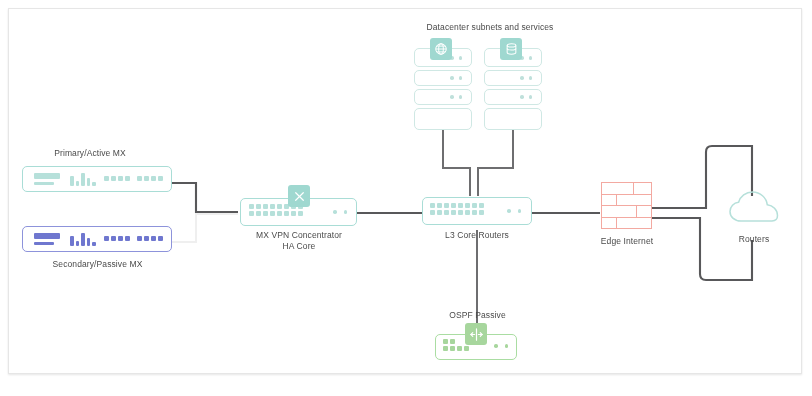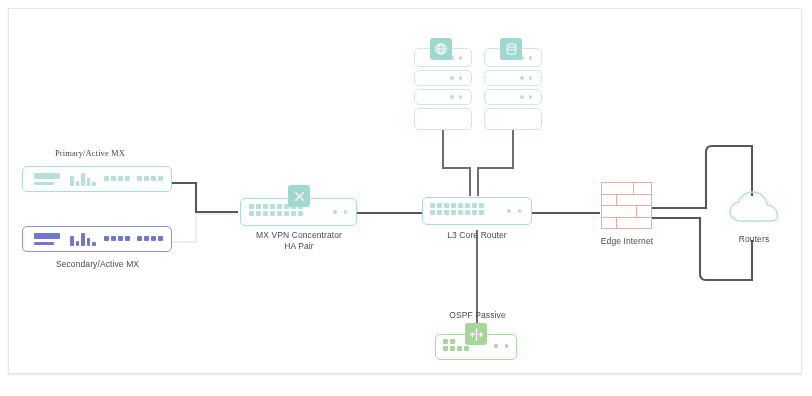--- a/index.html
+++ b/index.html
@@ -136,20 +136,21 @@
       <path d="M477 230 L477 330" fill="none" stroke="#6e6e70" stroke-width="2"></path>
 
       <path d="M652 208 L706 208 L706 152 Q706 146 712 146 L724 146" fill="none" stroke="#58585a" stroke-width="2.1"></path>
 
       <path d="M652 218 L700 218 L700 274 Q700 280 706 280 L724 280" fill="none" stroke="#58585a" stroke-width="2.1"></path>
 
       <path d="M724 146 L752 146 L752 196" fill="none" stroke="#58585a" stroke-width="2.1"></path>
       <path d="M724 280 L752 280 L752 240" fill="none" stroke="#58585a" stroke-width="2.1"></path>
     </svg>
 
+    <div class="label strong" style="left:340px; top:22px; width:300px;">Datacenter subnets and services</div>
 
     <div class="node">
       <div class="srv" style="left:414px; top:48px; width:58px; height:19px;"></div>
       <div class="srvdots" style="left:450px; top:56px;">
         <span class="srvdot"></span>
           <span class="srvdot"></span>
       </div>
       <div class="badge teal-b" style="left:430px; top:38px;">
         <svg width="14" height="14" viewBox="0 0 24 24" fill="none" stroke="#ffffff" stroke-width="1.7">
           <circle cx="12" cy="12" r="9"></circle>
@@ -191,21 +192,21 @@
           <span class="srvdot"></span>
       </div>
       <div class="srv" style="left:484px; top:89px; width:58px; height:16px;"></div>
       <div class="srvdots" style="left:520px; top:95px;">
         <span class="srvdot"></span>
           <span class="srvdot"></span>
       </div>
       <div class="srv" style="left:484px; top:108px; width:58px; height:22px;"></div>
     </div>
 
-    <div class="label strong" style="left:10px; top:148px; width:160px;font-family:Liberation Serif, serif;">Primary/Active MX</div>
+    <div class="label strong" style="left:10px; top:148px; width:160px;">Primary/Active MX</div>
     <div class="node">
       <div class="chassis teal" style="left:22px; top:166px; width:150px; height:26px;"></div>
       <div class="screenbar teal-f" style="left:34px; top:173px; width:26px; height:6px;"></div>
       <div class="screenbar teal-f" style="left:34px; top:182px; width:20px; height:3px;"></div>
       <div class="bars" style="left:70px; top:172px; height:14px;">
         <span class="bar teal-f" style="height:10px;"></span>
         <span class="bar teal-f" style="height:5px;"></span>
         <span class="bar teal-f" style="height:13px;"></span>
         <span class="bar teal-f" style="height:8px;"></span>
         <span class="bar teal-f" style="height:4px;"></span>
@@ -241,21 +242,21 @@
         <span class="pt blue-f"></span>
           <span class="pt blue-f"></span>
       </div>
       <div class="ports" style="left:137px; top:236px;">
         <span class="pt blue-f"></span>
           <span class="pt blue-f"></span>
         <span class="pt blue-f"></span>
           <span class="pt blue-f"></span>
       </div>
     </div>
-    <div class="label strong" style="left:10px; top:259px; width:175px;">Secondary/Active MX</div>
+    <div class="label strong" style="left:10px; top:259px; width:175px;">Secondary/Passive MX</div>
 
     <div class="node">
       <div class="chassis teal" style="left:240px; top:198px; width:117px; height:28px;"></div>
       <div class="ports" style="left:249px; top:204px;">
         <span class="pcol">
             <span class="pt teal-f"></span>
             <span class="pt teal-f"></span>
           </span>
         <span class="pcol">
             <span class="pt teal-f"></span>
@@ -291,21 +292,21 @@
           <span class="dot teal-f"></span>
       </div>
       <div class="badge teal-b" style="left:288px; top:185px;">
         <svg width="13" height="13" viewBox="0 0 24 24" fill="none" stroke="#ffffff" stroke-width="2.2" stroke-linecap="round">
           <line x1="5" y1="5" x2="19" y2="19"></line>
           <line x1="19" y1="5" x2="5" y2="19"></line>
         </svg>
       </div>
     </div>
     <div class="label strong" style="left:238px; top:230px; width:122px;">MX VPN Concentrator
-HA Pair</div>
+HA Core</div>
 
     <div class="node">
       <div class="chassis teal" style="left:422px; top:197px; width:110px; height:28px;"></div>
       <div class="ports" style="left:430px; top:203px;">
         <span class="pcol">
             <span class="pt teal-f"></span>
             <span class="pt teal-f"></span>
           </span>
         <span class="pcol">
             <span class="pt teal-f"></span>
@@ -334,21 +335,21 @@
         <span class="pcol">
             <span class="pt teal-f"></span>
             <span class="pt teal-f"></span>
           </span>
       </div>
       <div style="position:absolute; left:507px; top:209px; display:flex; gap:7px;">
         <span class="dot teal-f"></span>
           <span class="dot teal-f"></span>
       </div>
     </div>
-    <div class="label strong" style="left:417px; top:230px; width:120px;">L3 Core Router</div>
+    <div class="label strong" style="left:417px; top:230px; width:120px;">L3 Core Routers</div>
 
     <div class="node">
       <div class="brick" style="left:601px; top:182px; width:51px; height:47px;">
         <div style="position:absolute; left:-1.4px; top:10.5px; width:51px; height:1.4px; background:#f3a9a1;"></div>
         <div style="position:absolute; left:-1.4px; top:22px;   width:51px; height:1.4px; background:#f3a9a1;"></div>
         <div style="position:absolute; left:-1.4px; top:33.5px; width:51px; height:1.4px; background:#f3a9a1;"></div>
         <div style="position:absolute; left:31px;  top:-1.4px; width:1.4px; height:12px;  background:#f3a9a1;"></div>
         <div style="position:absolute; left:14px;  top:10.5px; width:1.4px; height:12px;  background:#f3a9a1;"></div>
         <div style="position:absolute; left:34px;  top:22px;   width:1.4px; height:12px;  background:#f3a9a1;"></div>
         <div style="position:absolute; left:14px;  top:33.5px; width:1.4px; height:12px;  background:#f3a9a1;"></div>

